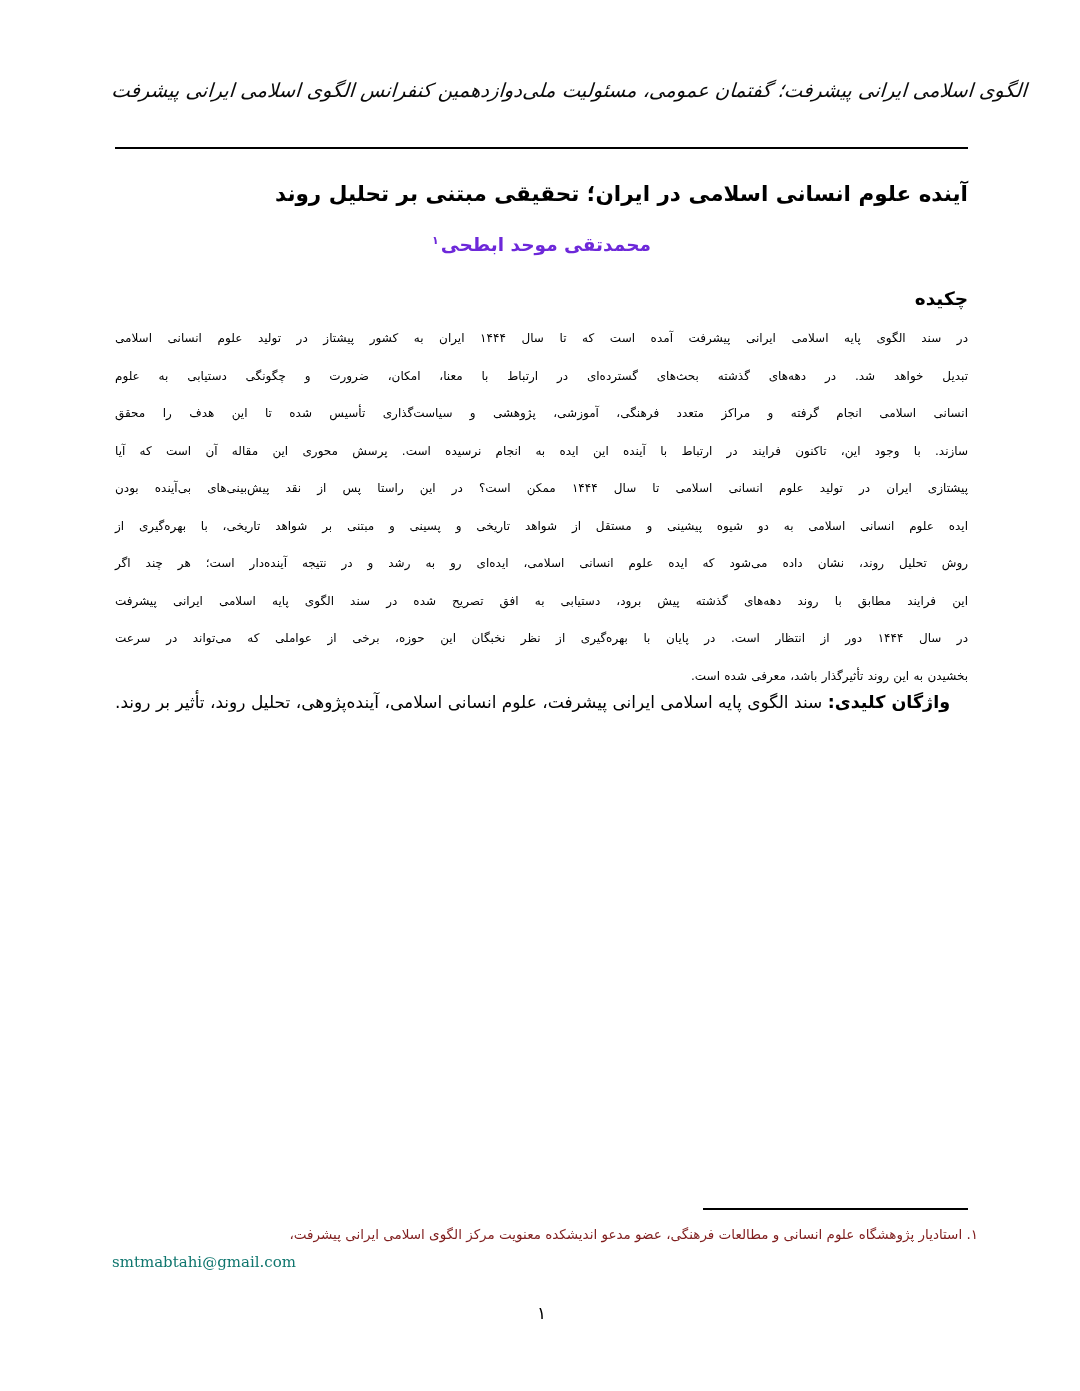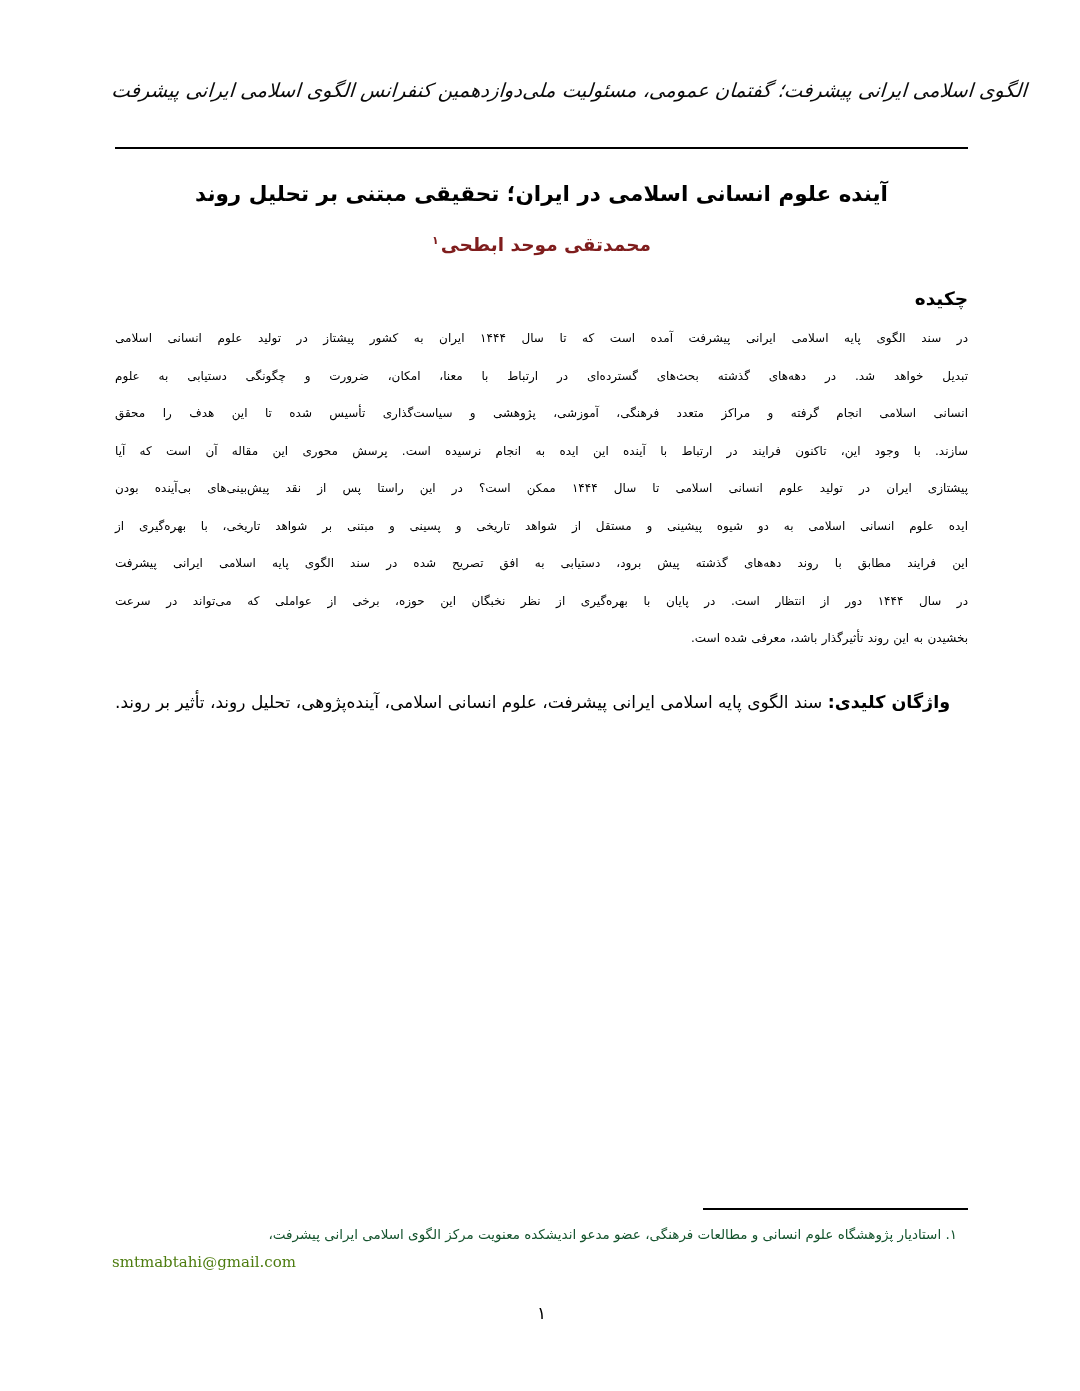--- a/index.html
+++ b/index.html
@@ -57,39 +57,38 @@
     height: 2px;
     background: #000000;
   }
 
   
   .doc-title {
     position: absolute;
     top: 178px;
     right: 112px;
     width: 853px;
-    text-align: center;
     font-family: "DejaVu Sans", "Liberation Sans", sans-serif;
     font-size: 21.5px;
     font-weight: bold;
     line-height: 1.5;
     color: #000;
   }
 
   .doc-author {
     position: absolute;
     top: 231px;
     right: 112px;
     width: 853px;
     text-align: center;
     font-family: "DejaVu Sans", "Liberation Sans", sans-serif;
     font-size: 18.5px;
     font-weight: bold;
     line-height: 1.5;
-    color: #7f1d1d;
+    color: #6d28d9;
   }
 
   .doc-author sup {
     font-size: 11px;
     font-weight: bold;
     vertical-align: super;
     margin-right: 2px;
   }
 
   
@@ -148,37 +147,37 @@
     top: 1208px;
     right: 112px;
     width: 265px;
     height: 2px;
     background: #000;
   }
 
   .footnote {
     position: absolute;
     top: 1222px;
-    right: 123px;
+    right: 102px;
     width: 853px;
     text-align: right;
     font-size: 13.5px;
     line-height: 24px;
-    color: #14532d;
+    color: #7f1d1d;
   }
 
   .footnote-email {
     position: absolute;
     top: 1253px;
     left: 112px;
     font-family: "DejaVu Serif", "Liberation Serif", serif;
     font-size: 15px;
     direction: ltr;
     text-align: left;
-    color: #4d7c0f;
+    color: #0f766e;
   }
 
   
   .page-number {
     position: absolute;
     top: 1303px;
     right: 112px;
     width: 853px;
     text-align: center;
     font-size: 17px;
@@ -205,20 +204,21 @@
 
   <div class="abstract-heading">چکیده</div>
 
   <div class="abstract-body">
     <span class="abstract-line">در سند الگوی پایه اسلامی ایرانی پیشرفت آمده است که تا سال ۱۴۴۴ ایران به کشور پیشتاز در تولید علوم انسانی اسلامی</span>
     <span class="abstract-line">تبدیل خواهد شد. در دهه‌های گذشته بحث‌های گسترده‌ای در ارتباط با معنا، امکان، ضرورت و چگونگی دستیابی به علوم</span>
     <span class="abstract-line">انسانی اسلامی انجام گرفته و مراکز متعدد فرهنگی، آموزشی، پژوهشی و سیاست‌گذاری تأسیس شده تا این هدف را محقق</span>
     <span class="abstract-line">سازند. با وجود این، تاکنون فرایند در ارتباط با آینده این ایده به انجام نرسیده است. پرسش محوری این مقاله آن است که آیا</span>
     <span class="abstract-line">پیشتازی ایران در تولید علوم انسانی اسلامی تا سال ۱۴۴۴ ممکن است؟ در این راستا پس از نقد پیش‌بینی‌های بی‌آینده بودن</span>
     <span class="abstract-line">ایده علوم انسانی اسلامی به دو شیوه پیشینی و مستقل از شواهد تاریخی و پسینی و مبتنی بر شواهد تاریخی، با بهره‌گیری از</span>
+    <span class="abstract-line">روش تحلیل روند، نشان داده می‌شود که ایده علوم انسانی اسلامی، ایده‌ای رو به رشد و در نتیجه آینده‌دار است؛ هر چند اگر</span>
     <span class="abstract-line">این فرایند مطابق با روند دهه‌های گذشته پیش برود، دستیابی به افق تصریح شده در سند الگوی پایه اسلامی ایرانی پیشرفت</span>
     <span class="abstract-line">در سال ۱۴۴۴ دور از انتظار است. در پایان با بهره‌گیری از نظر نخبگان این حوزه، برخی از عواملی که می‌تواند در سرعت</span>
     <span class="abstract-line last">بخشیدن به این روند تأثیرگذار باشد، معرفی شده است.</span>
   </div>
 
   <div class="keywords">
     <span class="kw-label">واژگان کلیدی:</span><span> سند الگوی پایه اسلامی ایرانی پیشرفت، علوم انسانی اسلامی، آینده‌پژوهی، تحلیل روند، تأثیر بر روند.</span>
   </div>
 
   <div class="footnote-rule"></div>

